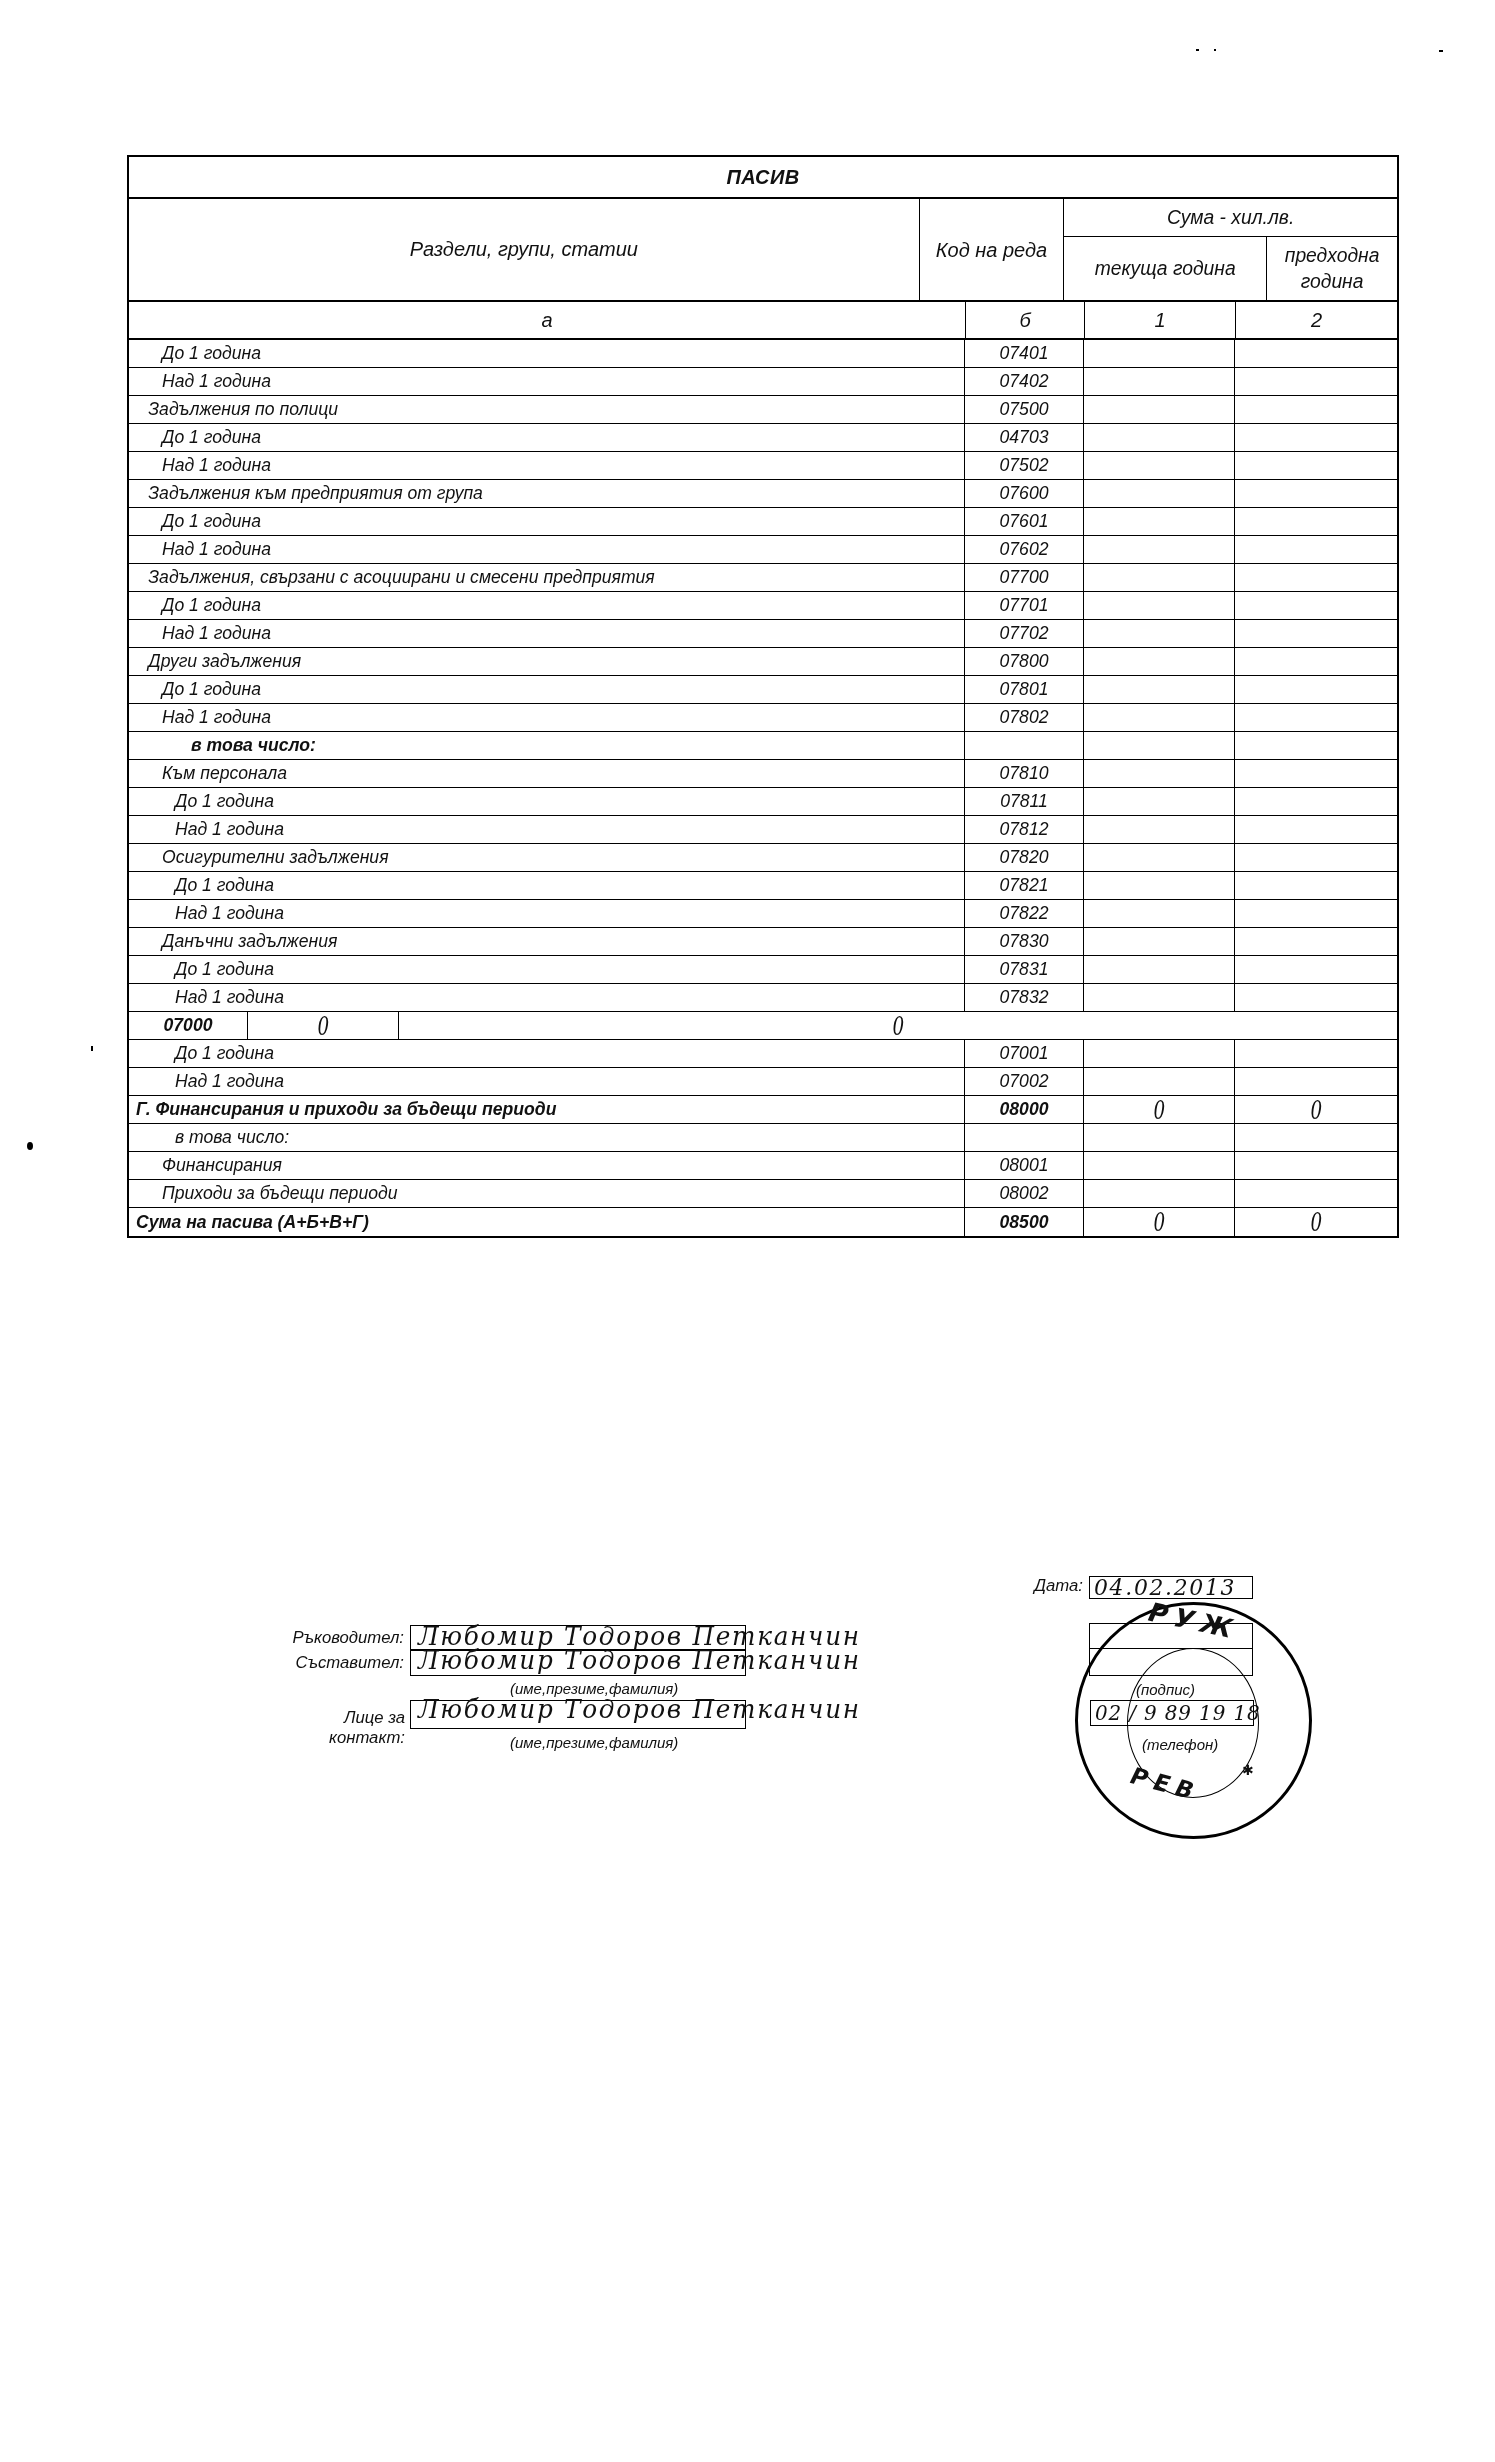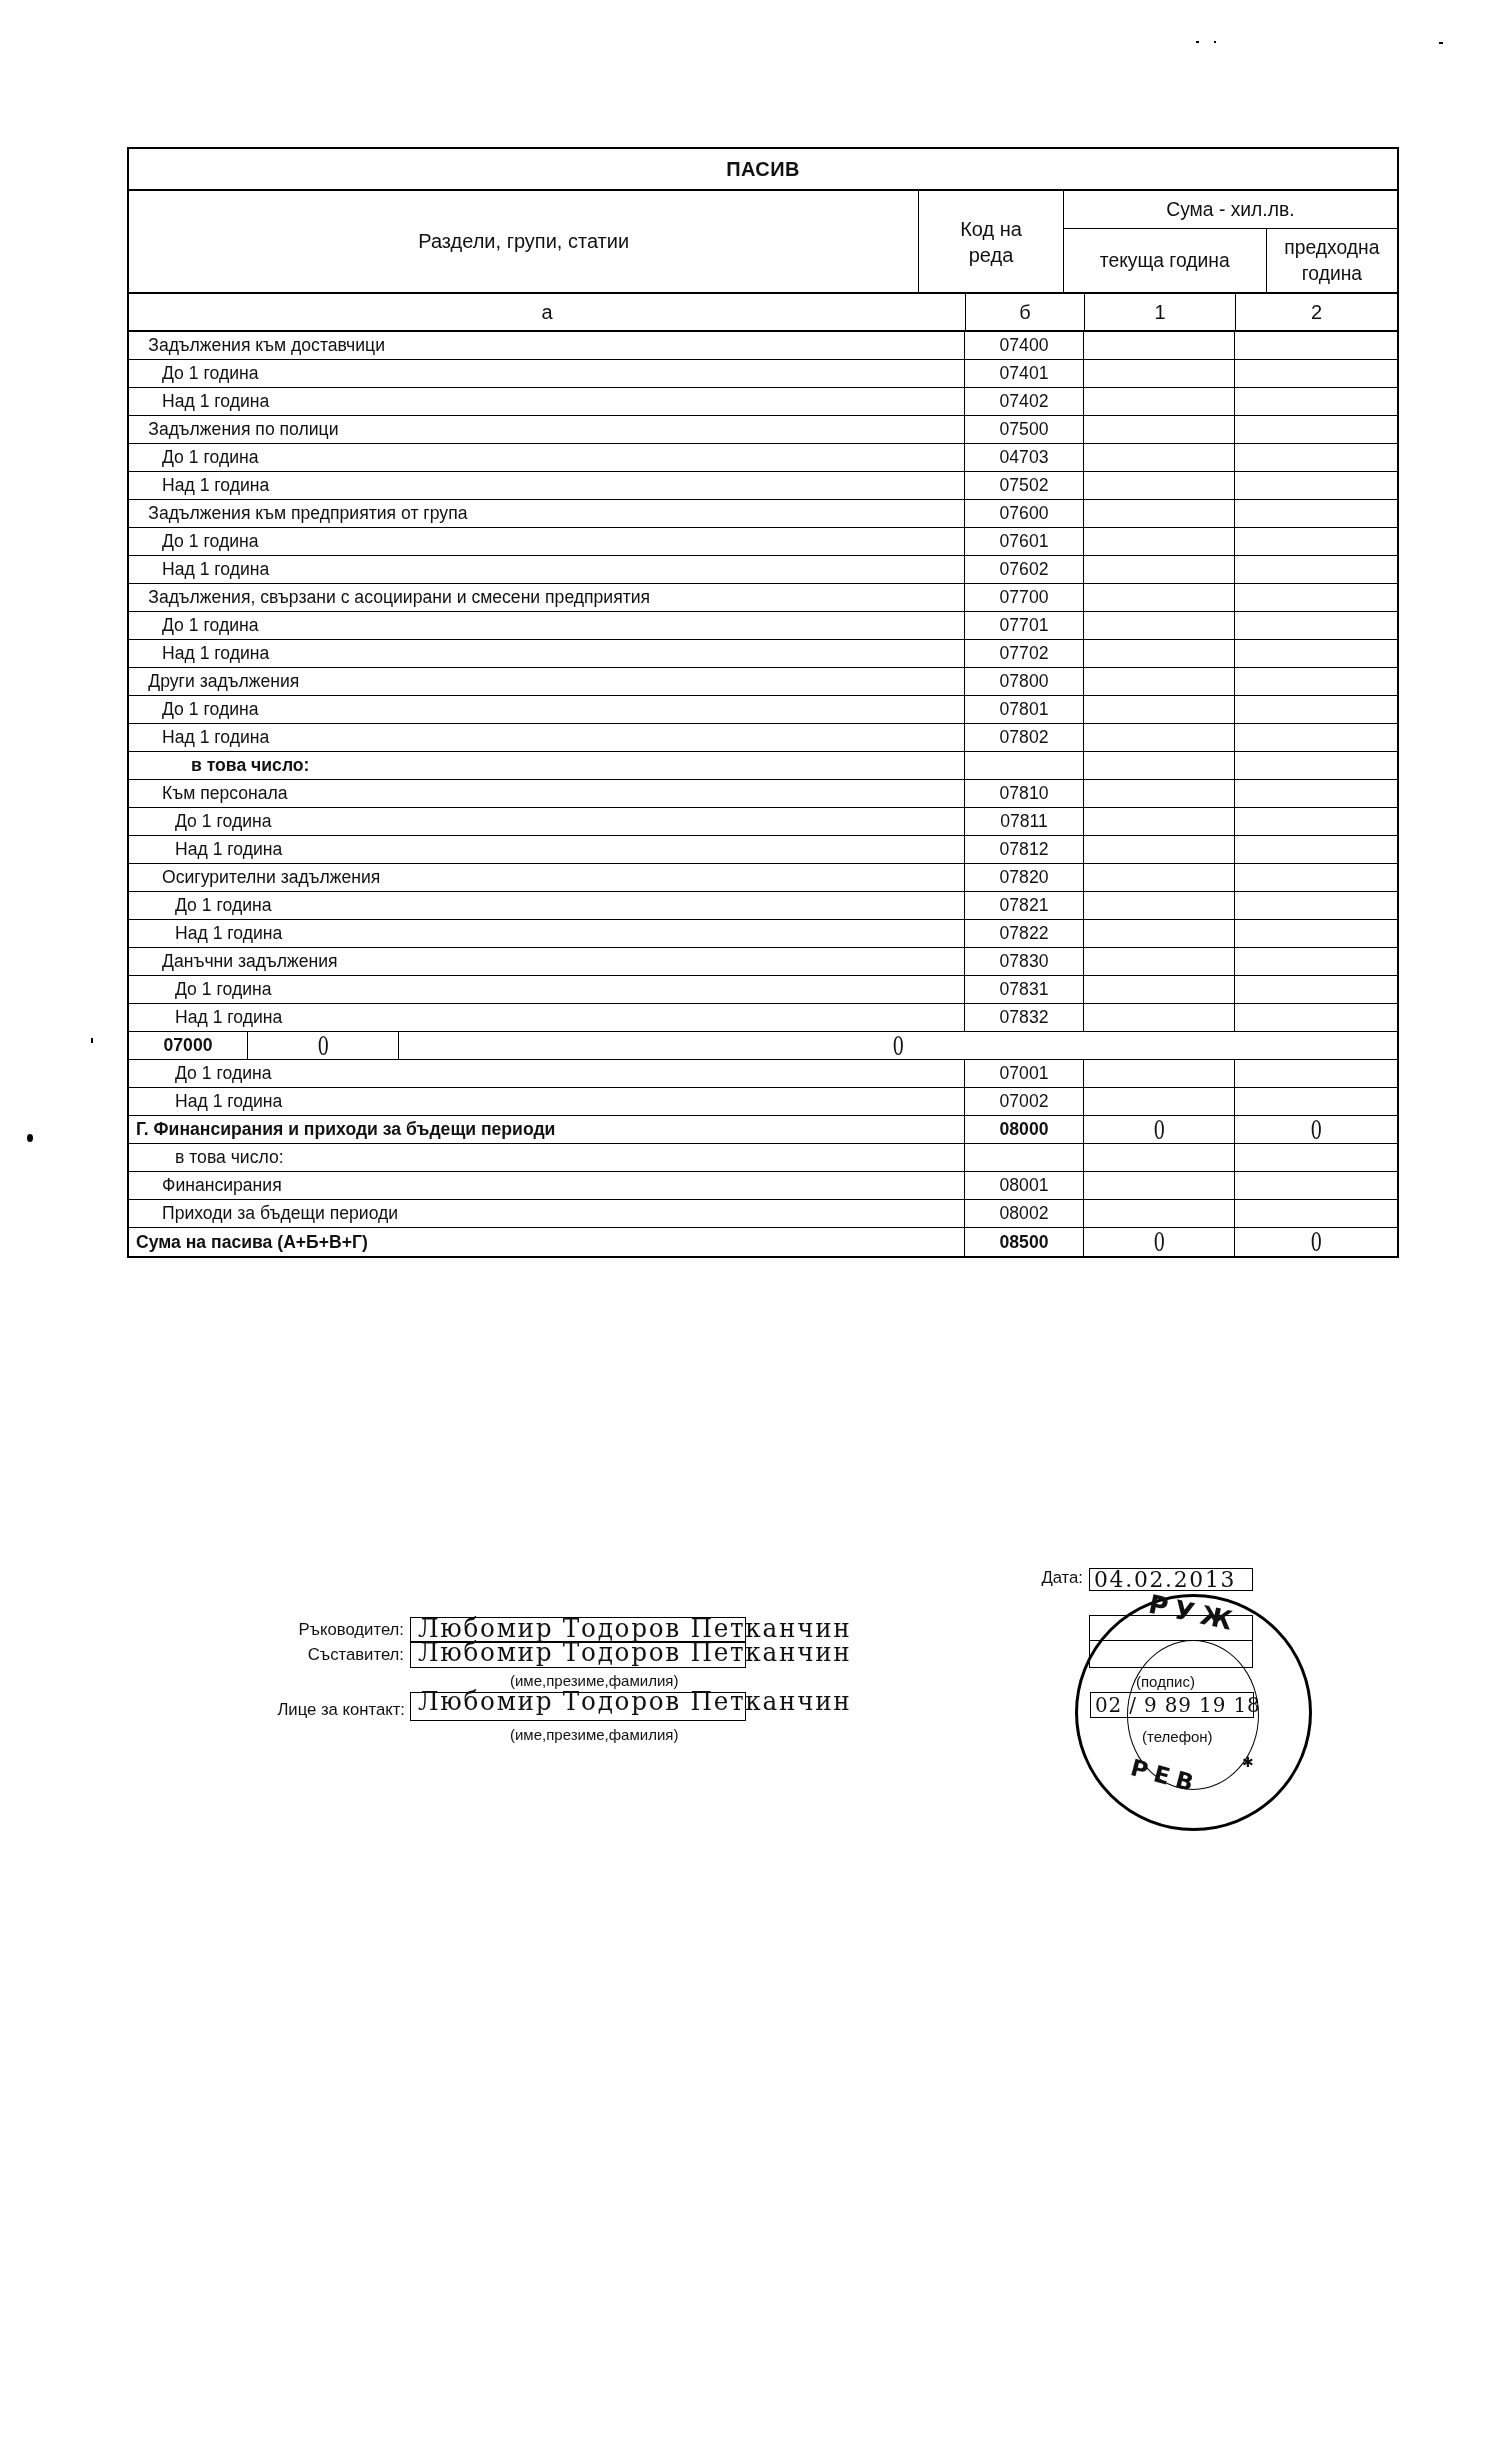--- a/index.html
+++ b/index.html
@@ -1,18 +1,18 @@
 <!DOCTYPE html>
 <html style="font-size:14px"><head>
 <meta charset="utf-8">
 <style>
   html, body { margin:0; padding:0; background:#ffffff; }
   body { width:1495px; height:2462px; position:relative; overflow:hidden;
          font-family:"Liberation Sans", "DejaVu Sans", sans-serif; color:#111; }
-  .page { position:absolute; left:0; top:4px; width:1495px; height:1916px; }
+  .page { position:absolute; left:0; top:12px; width:1495px; height:1916px;font-style:italic; }
 
   
   .tbl { position:absolute; left:127px; top:143px; width:1272px;
          border:2.6px solid #000; box-sizing:border-box; }
   .title-row { height:40px; border-bottom:2.6px solid #000; display:flex; align-items:center; justify-content:center;
                font-weight:bold; font-size:20px; letter-spacing:0.4px; position:relative; }
   .hdr { display:flex; height:101px; border-bottom:2.6px solid #000; }
   .hdr .c-name { width:836px; border-right:1.8px solid #000; display:flex; align-items:center; justify-content:center; font-size:20px; }
   .hdr .c-code { width:118px; border-right:1.8px solid #000; display:flex; align-items:center; justify-content:center; text-align:center; font-size:20px; line-height:26px; }
   .hdr .c-sum { flex:1; display:flex; flex-direction:column; }
@@ -84,30 +84,20 @@
 
     <div class="idx">
       <div class="c-name">а</div>
       <div class="c-code">б</div>
       <div class="c-cur">1</div>
       <div class="c-prev">2</div>
     </div>
 
     <div id="rows">
         <div class="row">
-          <div class="c-name " style="padding-left:19.3px;">Задължения към доставчици</div>
-          <div class="c-code">07400</div>
-          <div class="c-cur">
-            <span class="hand"></span>
-          </div>
-          <div class="c-prev">
-            <span class="hand"></span>
-          </div>
-        </div>
-        <div class="row">
           <div class="c-name ind1" style="">До 1 година</div>
           <div class="c-code">07401</div>
           <div class="c-cur">
             <span class="hand"></span>
           </div>
           <div class="c-prev">
             <span class="hand"></span>
           </div>
         </div>
         <div class="row">

